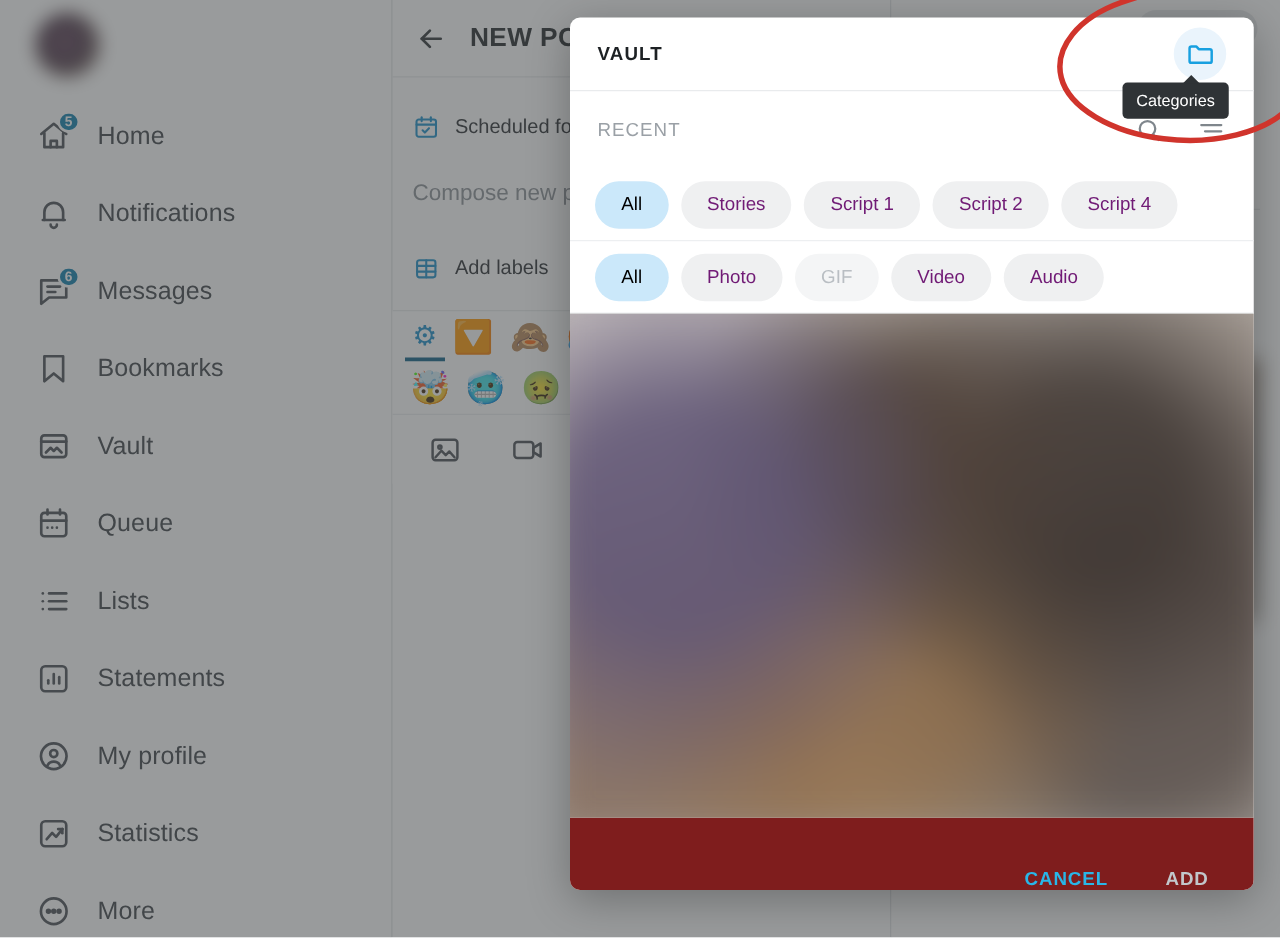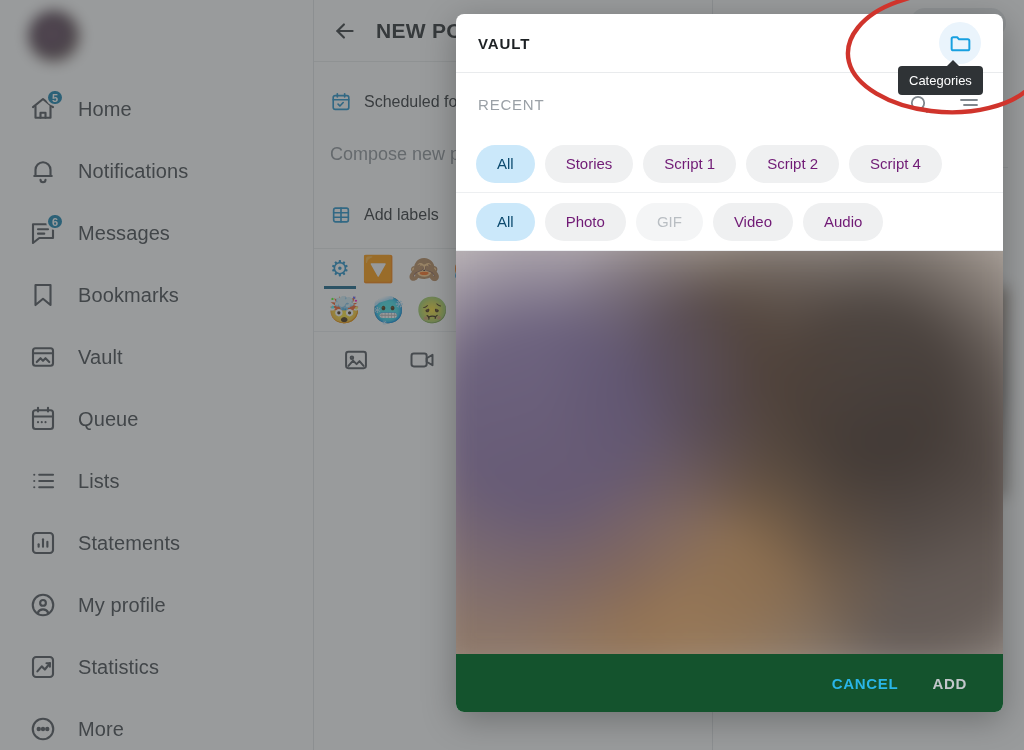--- a/index.html
+++ b/index.html
@@ -217,21 +217,21 @@
     padding: 0 21px;
     border-radius: 19px;
     background: #eff0f1;
     color: #701a75;
     font-size: 15px;
     display: flex; align-items: center; justify-content: center;
     white-space: nowrap;
     cursor: pointer;
     flex: 0 0 auto;
   }
-  .chip.active { background: #cbe8fa; color: #0c4a6e; }
+  .chip.active { background: #cbe8fa; color: #000000; }
   .chip.disabled { color: #b9bec3; background: #f4f5f6; cursor: default; }
 
   .gallery {
     flex: 1 1 auto;
     position: relative;
     overflow: hidden;
     background: #b4aea8;
   }
   .gallery-blur {
     position: absolute; inset: -20px;
@@ -241,24 +241,24 @@
       radial-gradient(circle at 46% 30%, rgba(78,64,56,0.9) 0 13%, rgba(0,0,0,0) 38%),
       radial-gradient(circle at 74% 34%, rgba(62,54,50,0.85) 0 14%, rgba(0,0,0,0) 40%),
       radial-gradient(circle at 44% 72%, rgba(150,112,70,0.65) 0 18%, rgba(0,0,0,0) 46%),
       radial-gradient(circle at 82% 70%, rgba(72,62,58,0.75) 0 17%, rgba(0,0,0,0) 44%),
       radial-gradient(circle at 14% 84%, rgba(128,98,78,0.6) 0 20%, rgba(0,0,0,0) 48%),
       linear-gradient(160deg, #dcd7d2 0%, #b3aaa2 34%, #9c938d 62%, #cac4bd 100%);
   }
 
   .modal-foot {
     height: 58px; flex: 0 0 58px;
-    display: flex; align-items: center; justify-content: flex-end;
-    gap: 34px;
+    display: flex; align-items: flex-end; justify-content: flex-end;
+    gap: 46px;
     padding-right: 36px;
-    background: #14532d;
+    background: #7f1d1d;
   }
   .foot-btn { font-size: 15px; font-weight: 700; letter-spacing: .7px; cursor: pointer; }
   .foot-cancel { color: #29b6e8; }
   .foot-add { color: #c2c7cb; cursor: default; }
 
   
   .tooltip {
     position: absolute; left: 898px; top: 66px;
     background: #2f3336; color: #ffffff;
     font-size: 13px;

